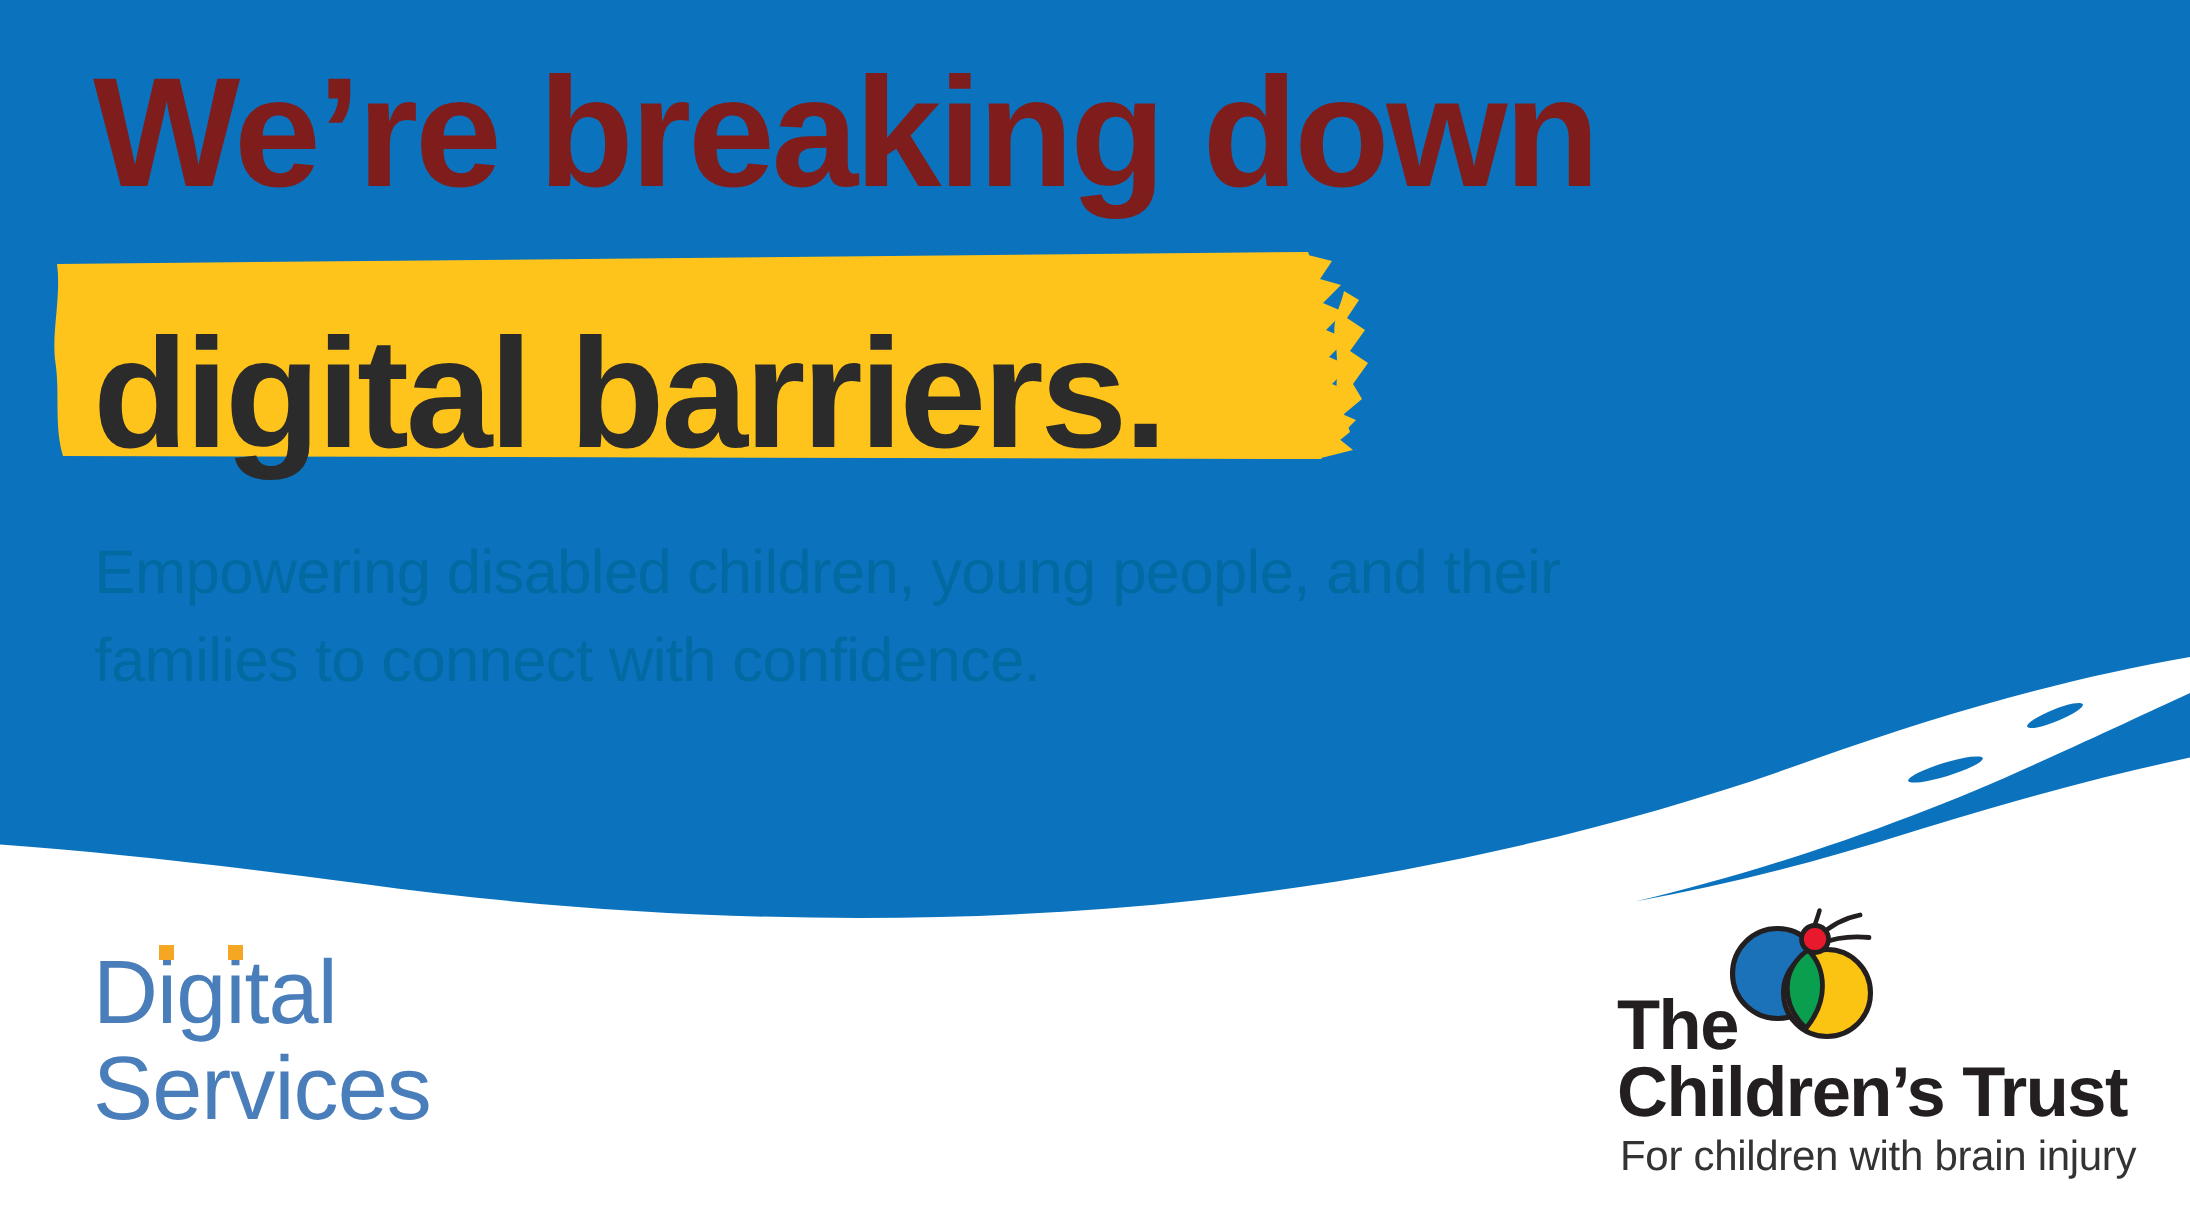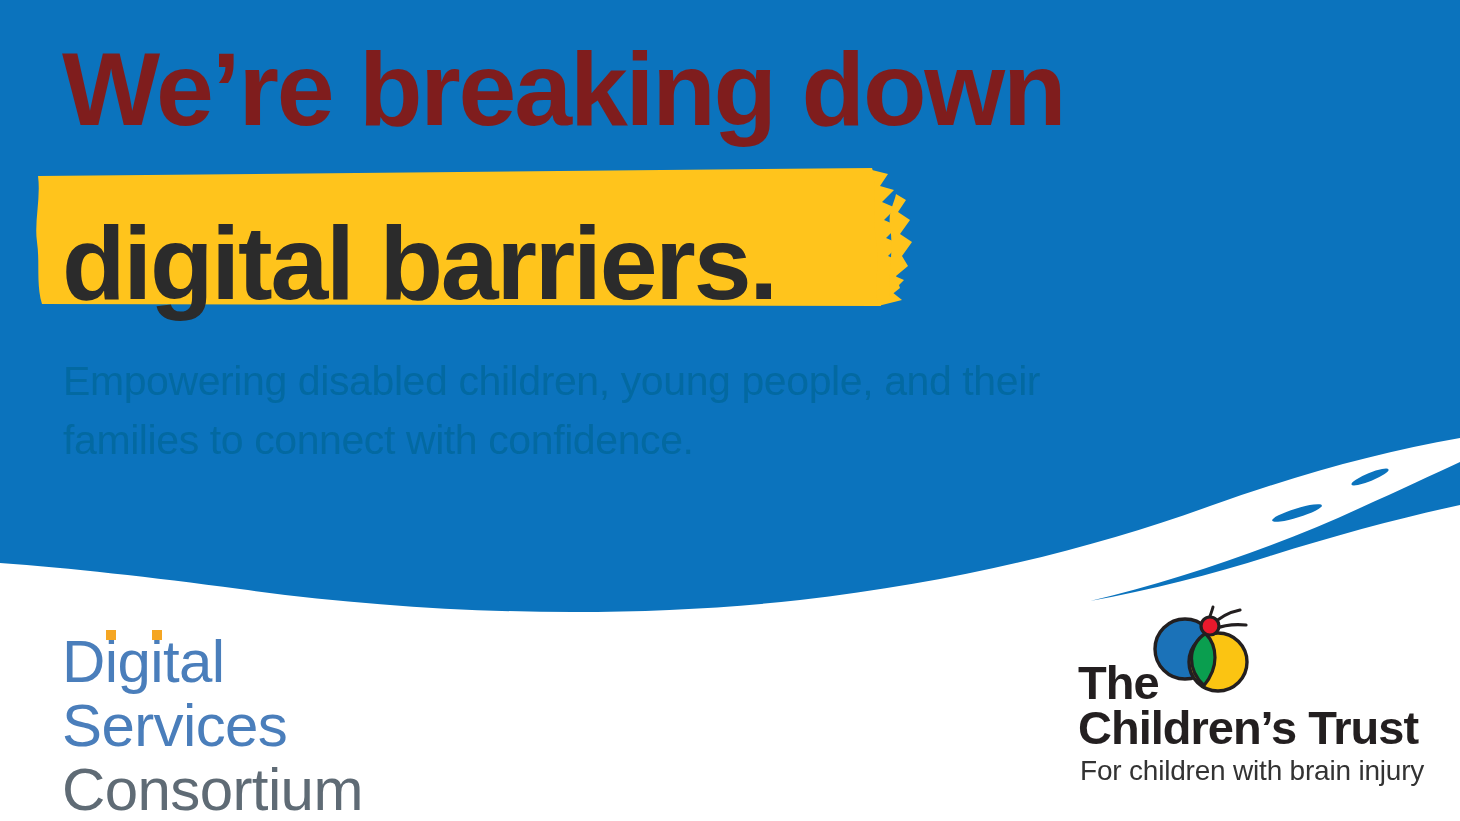--- a/index.html
+++ b/index.html
@@ -222,21 +222,20 @@
       <div class="highlight-text" style="color: rgb(43, 43, 43); margin-top: 32px;">digital barriers.</div>
     </div>
   </div>
 
   <div class="subhead" style="color: #0369a1;">Empowering disabled children, young people, and their families to connect with confidence.</div>
 
 
   <div class="dsc-logo">
     <span class="dsc-line dsc-blue" style="color: rgb(74, 126, 187);"><span>D</span><span class="dot-i"><span>i</span></span><span>g</span><span class="dot-i"><span>i</span></span><span>tal</span></span>
     <span class="dsc-line dsc-blue" style="color: rgb(74, 126, 187);">Services</span>
-    <span class="dsc-line dsc-gray" style="color: rgb(95, 107, 117);">Consortium</span>
   </div>
 
   <div class="tct-logo">
     <svg class="tct-mark" viewBox="0 0 112 96">
 
       <path d="M66,20 C74,12 84,7 94,5" stroke="#231f20" stroke-width="3.2" fill="none" stroke-linecap="round"></path>
       <path d="M68,24 C78,20 90,19 100,20" stroke="#231f20" stroke-width="3.2" fill="none" stroke-linecap="round"></path>
       <path d="M62,17 C64,11 66,6 67,2" stroke="#231f20" stroke-width="3" fill="none" stroke-linecap="round"></path>
 
       <circle cx="39" cy="44" r="30" fill="#1b72b8" stroke="#231f20" stroke-width="3.4"></circle>

